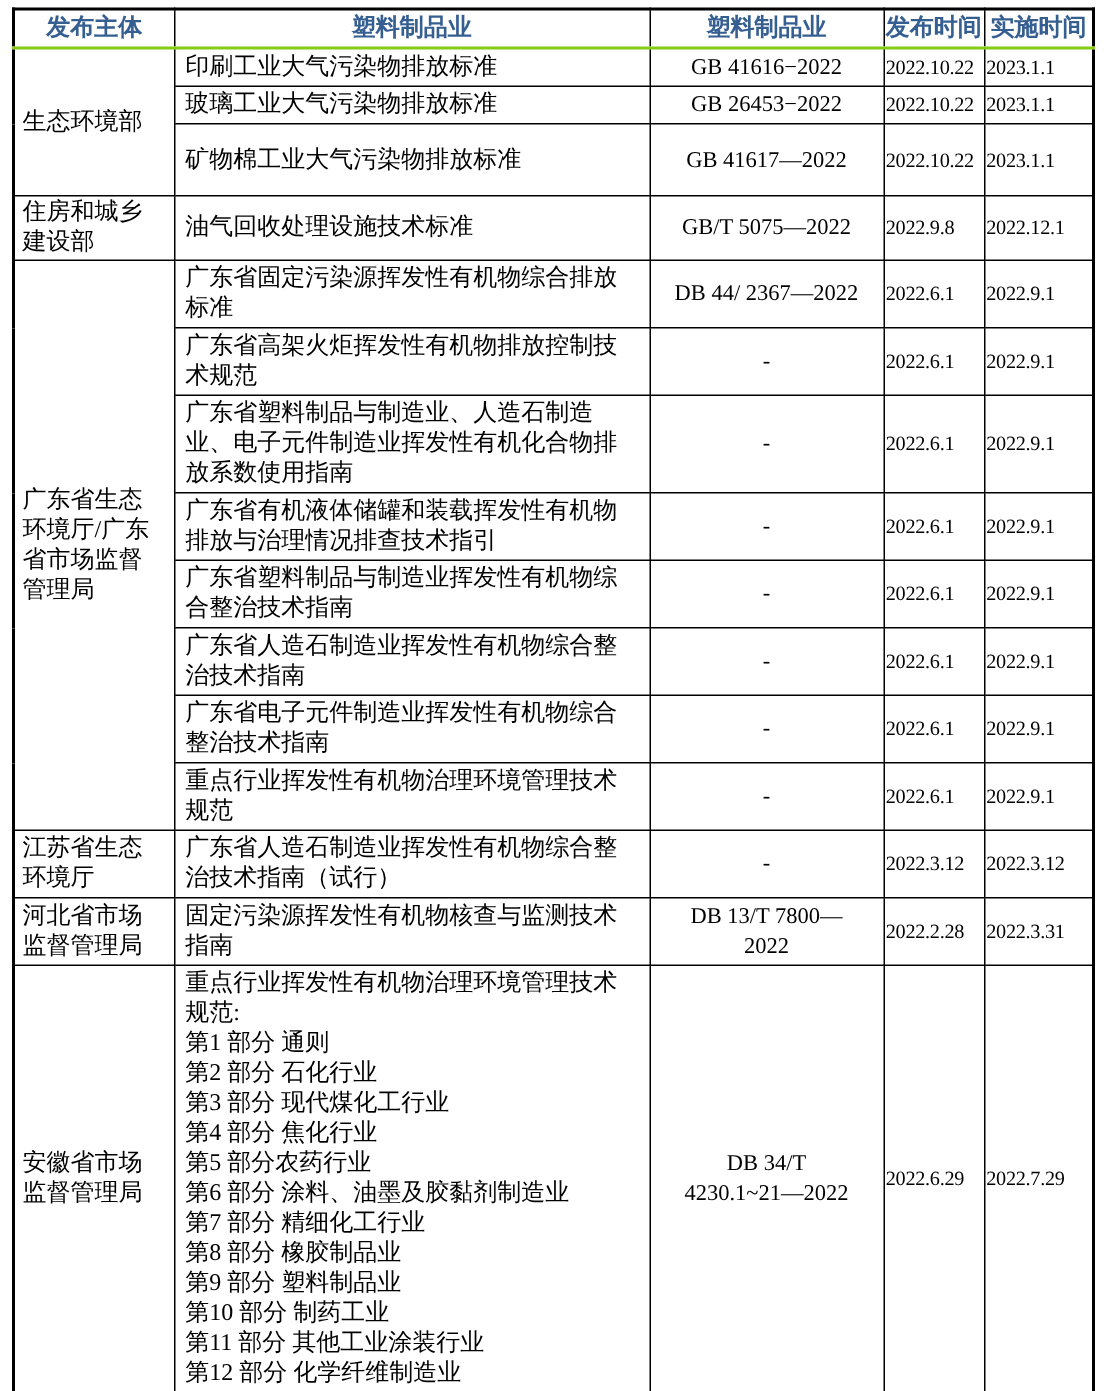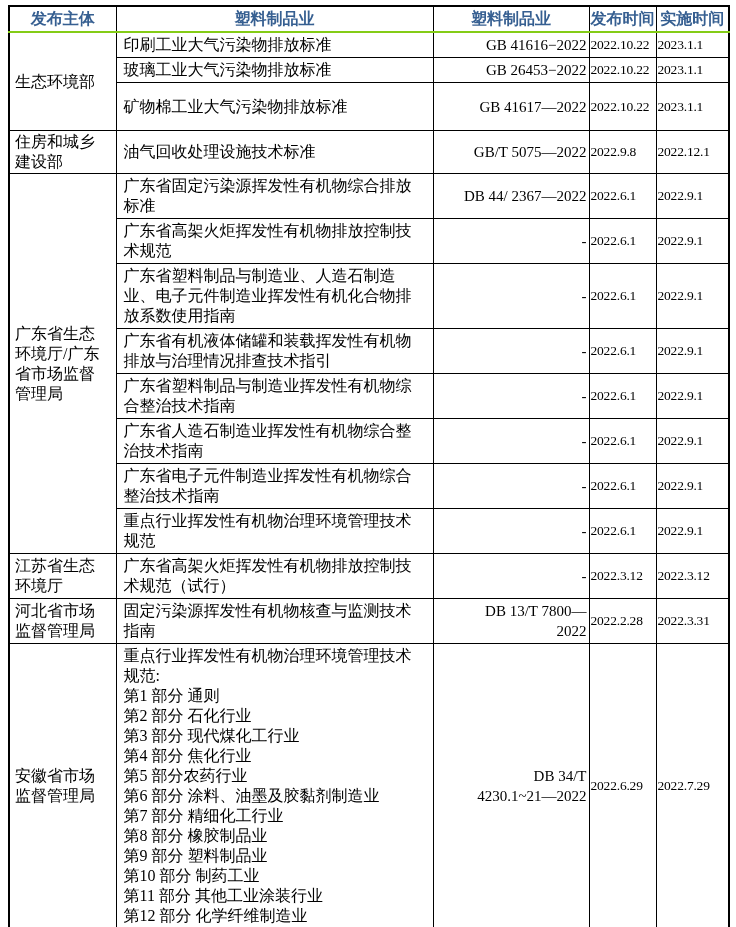--- a/index.html
+++ b/index.html
@@ -52,21 +52,21 @@
   td.col-publisher {
     text-align: left;
     padding: 1px 5px;
   }
   td.col-name {
     text-align: left;
     padding: 2px 9px 2px 7px;
     white-space: pre-line;
   }
   td.col-code {
-    text-align: right;
+    text-align: center;
     font-size: 15px;
     padding: 1px 2px;
     white-space: pre-line;
   }
   td.col-date {
     text-align: left;
     font-size: 13.5px;
     letter-spacing: -0.2px;
     padding: 1px 1px;
   }
@@ -168,21 +168,21 @@
           <td class="col-date">2022.9.1</td>
         </tr>
         <tr>
           <td class="col-name">重点行业挥发性有机物治理环境管理技术规范</td>
           <td class="col-code">-</td>
           <td class="col-date">2022.6.1</td>
           <td class="col-date">2022.9.1</td>
         </tr>
         <tr>
           <td class="col-publisher" rowspan="1">江苏省生态环境厅</td>
-          <td class="col-name">广东省高架火炬挥发性有机物排放控制技术规范（试行）</td>
+          <td class="col-name">广东省人造石制造业挥发性有机物综合整治技术指南（试行）</td>
           <td class="col-code">-</td>
           <td class="col-date">2022.3.12</td>
           <td class="col-date">2022.3.12</td>
         </tr>
         <tr>
           <td class="col-publisher" rowspan="1">河北省市场监督管理局</td>
           <td class="col-name">固定污染源挥发性有机物核查与监测技术指南</td>
           <td class="col-code">DB 13/T 7800—
 2022</td>
           <td class="col-date">2022.2.28</td>

